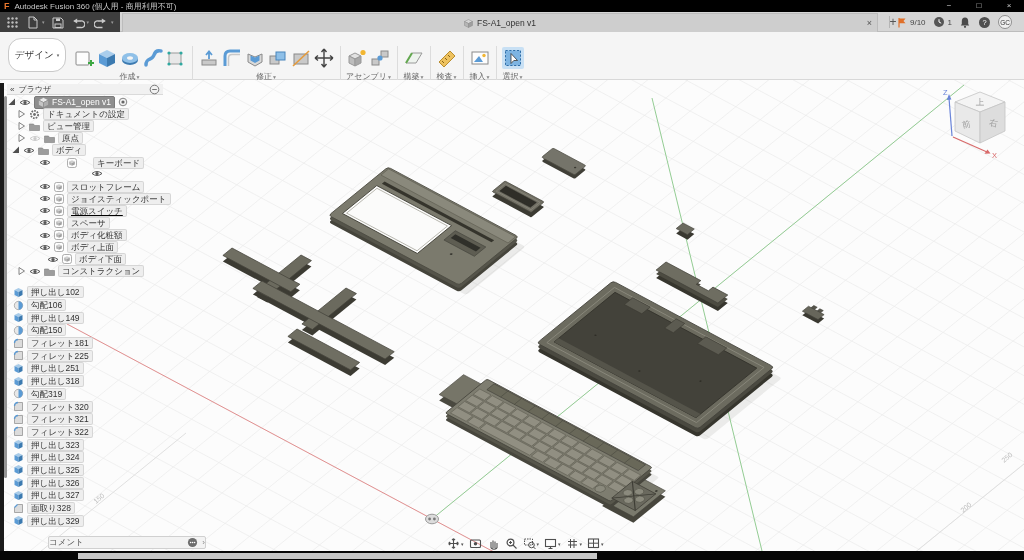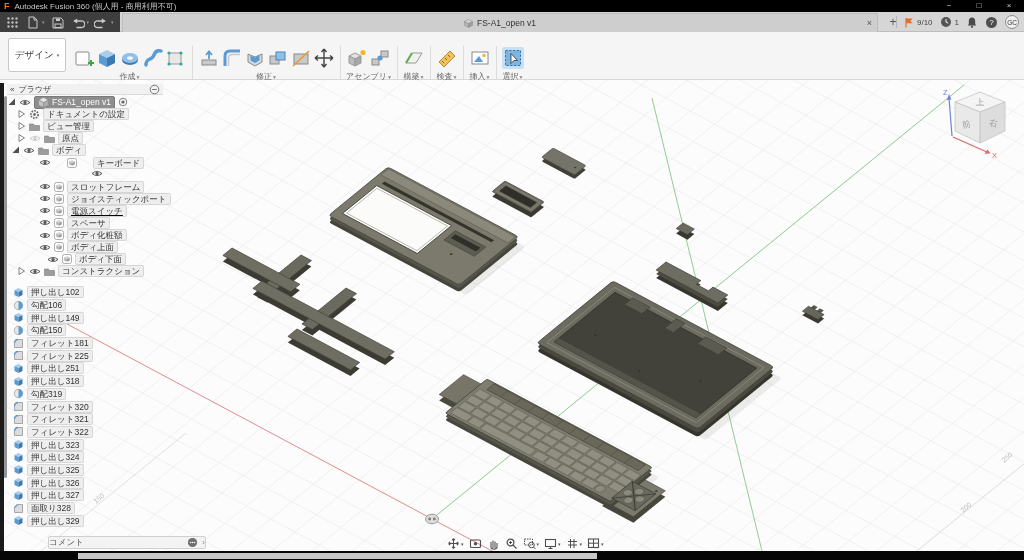--- a/index.html
+++ b/index.html
@@ -16,29 +16,29 @@
 
   
   .tabstrip{position:absolute;left:0;top:12px;width:100%;height:20px;background:#d6d6d6;border-bottom:1px solid #bdbdbd;}
   .qat{position:absolute;left:0;top:0;width:120px;height:20px;background:#3e3e3e;display:flex;align-items:center;gap:5px;padding-left:5px;}
   .qat .caret{color:#9a9a9a;font-size:5px;margin-left:-3px;}
   .doctab{position:absolute;left:122px;top:1px;width:756px;height:19px;background:#cecece;border:1px solid #bcbcbc;border-bottom:none;
           display:flex;align-items:center;justify-content:center;gap:4px;}
   .doctab-title{font-size:8.5px;color:#333;}
   .tab-close{position:absolute;right:5px;top:2px;font-size:9px;color:#555;line-height:14px;}
   .newtab{position:absolute;left:884px;top:1px;width:18px;height:19px;text-align:center;font-size:12px;color:#555;line-height:18px;}
-  .right-badges{position:absolute;right:5px;top:0;height:20px;display:flex;align-items:center;gap:7px;}
+  .right-badges{position:absolute;right:12px;top:0;height:20px;display:flex;align-items:center;gap:7px;}
   .badge-sep{width:1px;height:12px;background:#b5b5b5;}
   .badge-text{font-size:8px;color:#444;margin-left:-4px;}
   .avatar{width:14px;height:14px;border-radius:50%;background:#efefef;border:1px solid #8f8f8f;
           font-size:6.5px;color:#333;display:flex;align-items:center;justify-content:center;}
 
   
   .ribbon{position:absolute;left:0;top:32px;width:100%;height:48px;background:#f5f5f5;border-bottom:1px solid #d8d8d8;}
-  .workspace-btn{position:absolute;left:8px;top:6px;width:58px;height:34px;background:#fff;border:1px solid #c9c9c9;border-radius:2px;
+  .workspace-btn{position:absolute;left:8px;top:6px;width:58px;height:34px;background:#fff;border:1px solid #c9c9c9;border-radius:13px;
                  display:flex;align-items:center;justify-content:center;gap:3px;font-size:9.5px;color:#333;}
   .workspace-btn .caret{font-size:5px;color:#666;}
   .rtabs{position:absolute;left:76px;top:1px;display:flex;gap:22px;height:13px;align-items:center;}
   .rtab{font-size:8.5px;color:#666;padding:0 1px 1px 1px;}
   .rtab.active{color:#222;box-shadow:inset 0 -2px #0696d7;}
   .rgroups{position:absolute;left:70px;top:14px;display:flex;align-items:flex-start;}
   .rgroup{display:flex;flex-direction:column;align-items:center;padding:0 3px;}
   .ricons{display:flex;gap:1px;align-items:center;height:24px;}
   .ricon{width:22px;height:22px;display:flex;align-items:center;justify-content:center;border-radius:2px;}
   .ricon.active-tool{background:#c8e0f4;}

